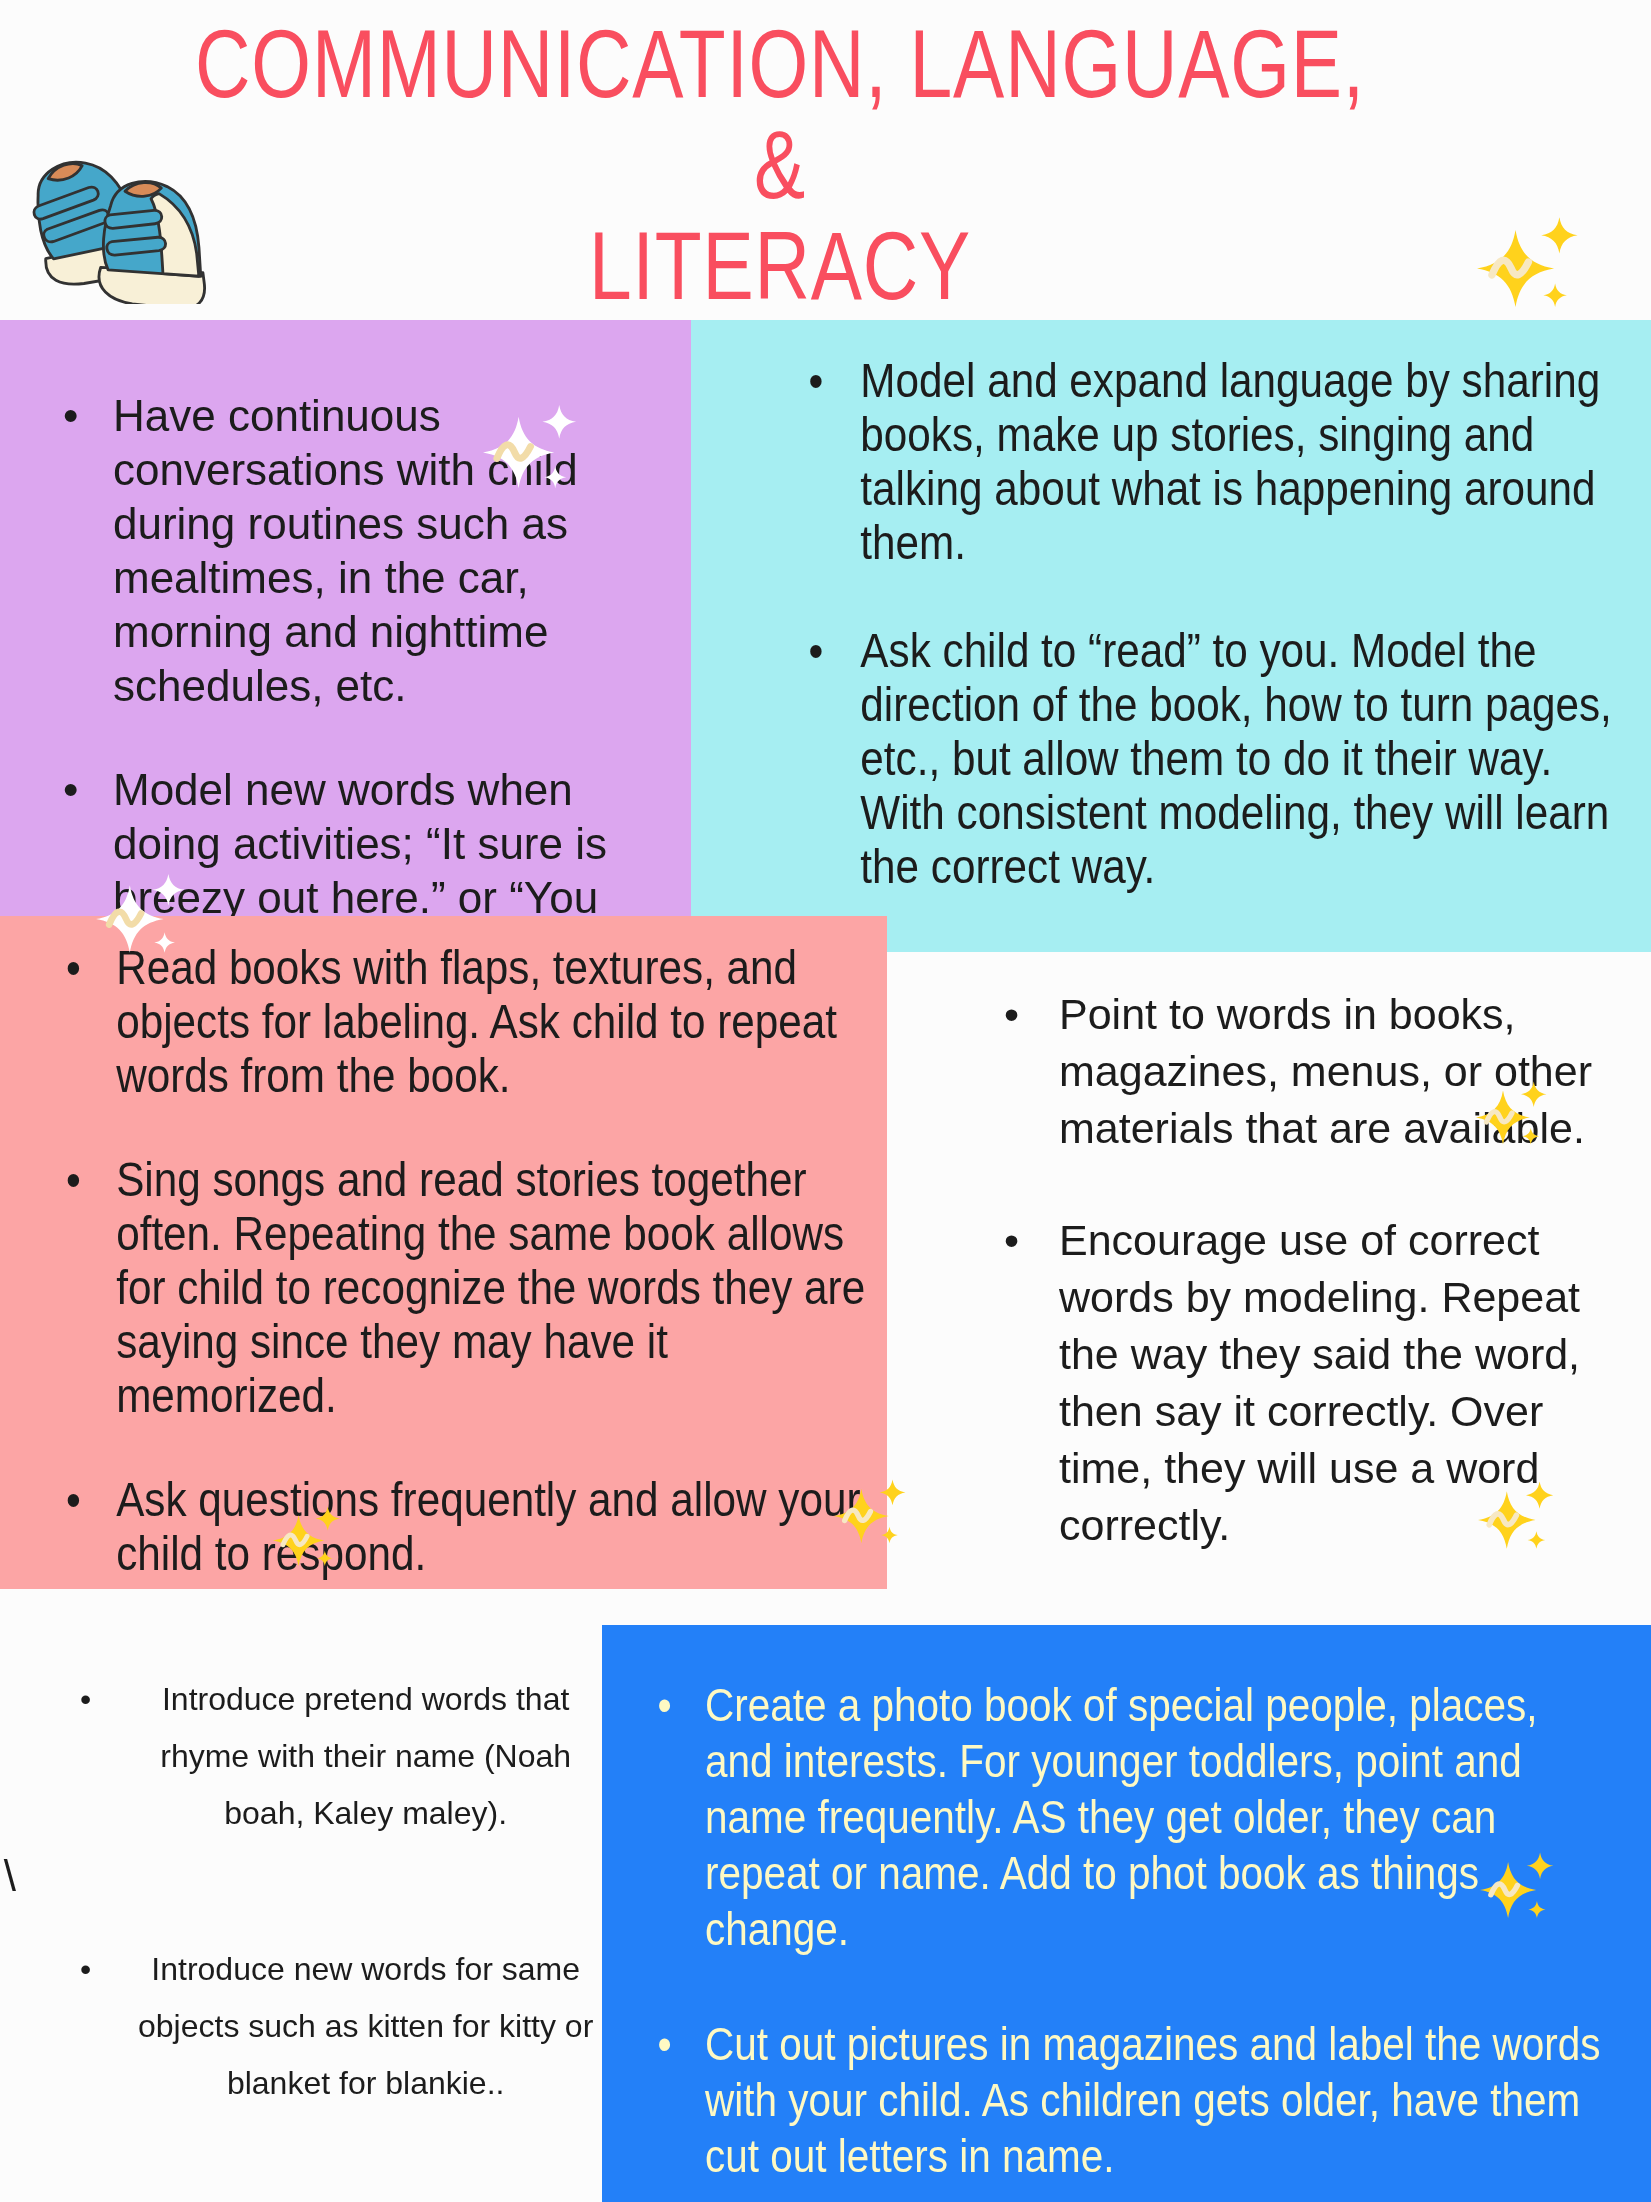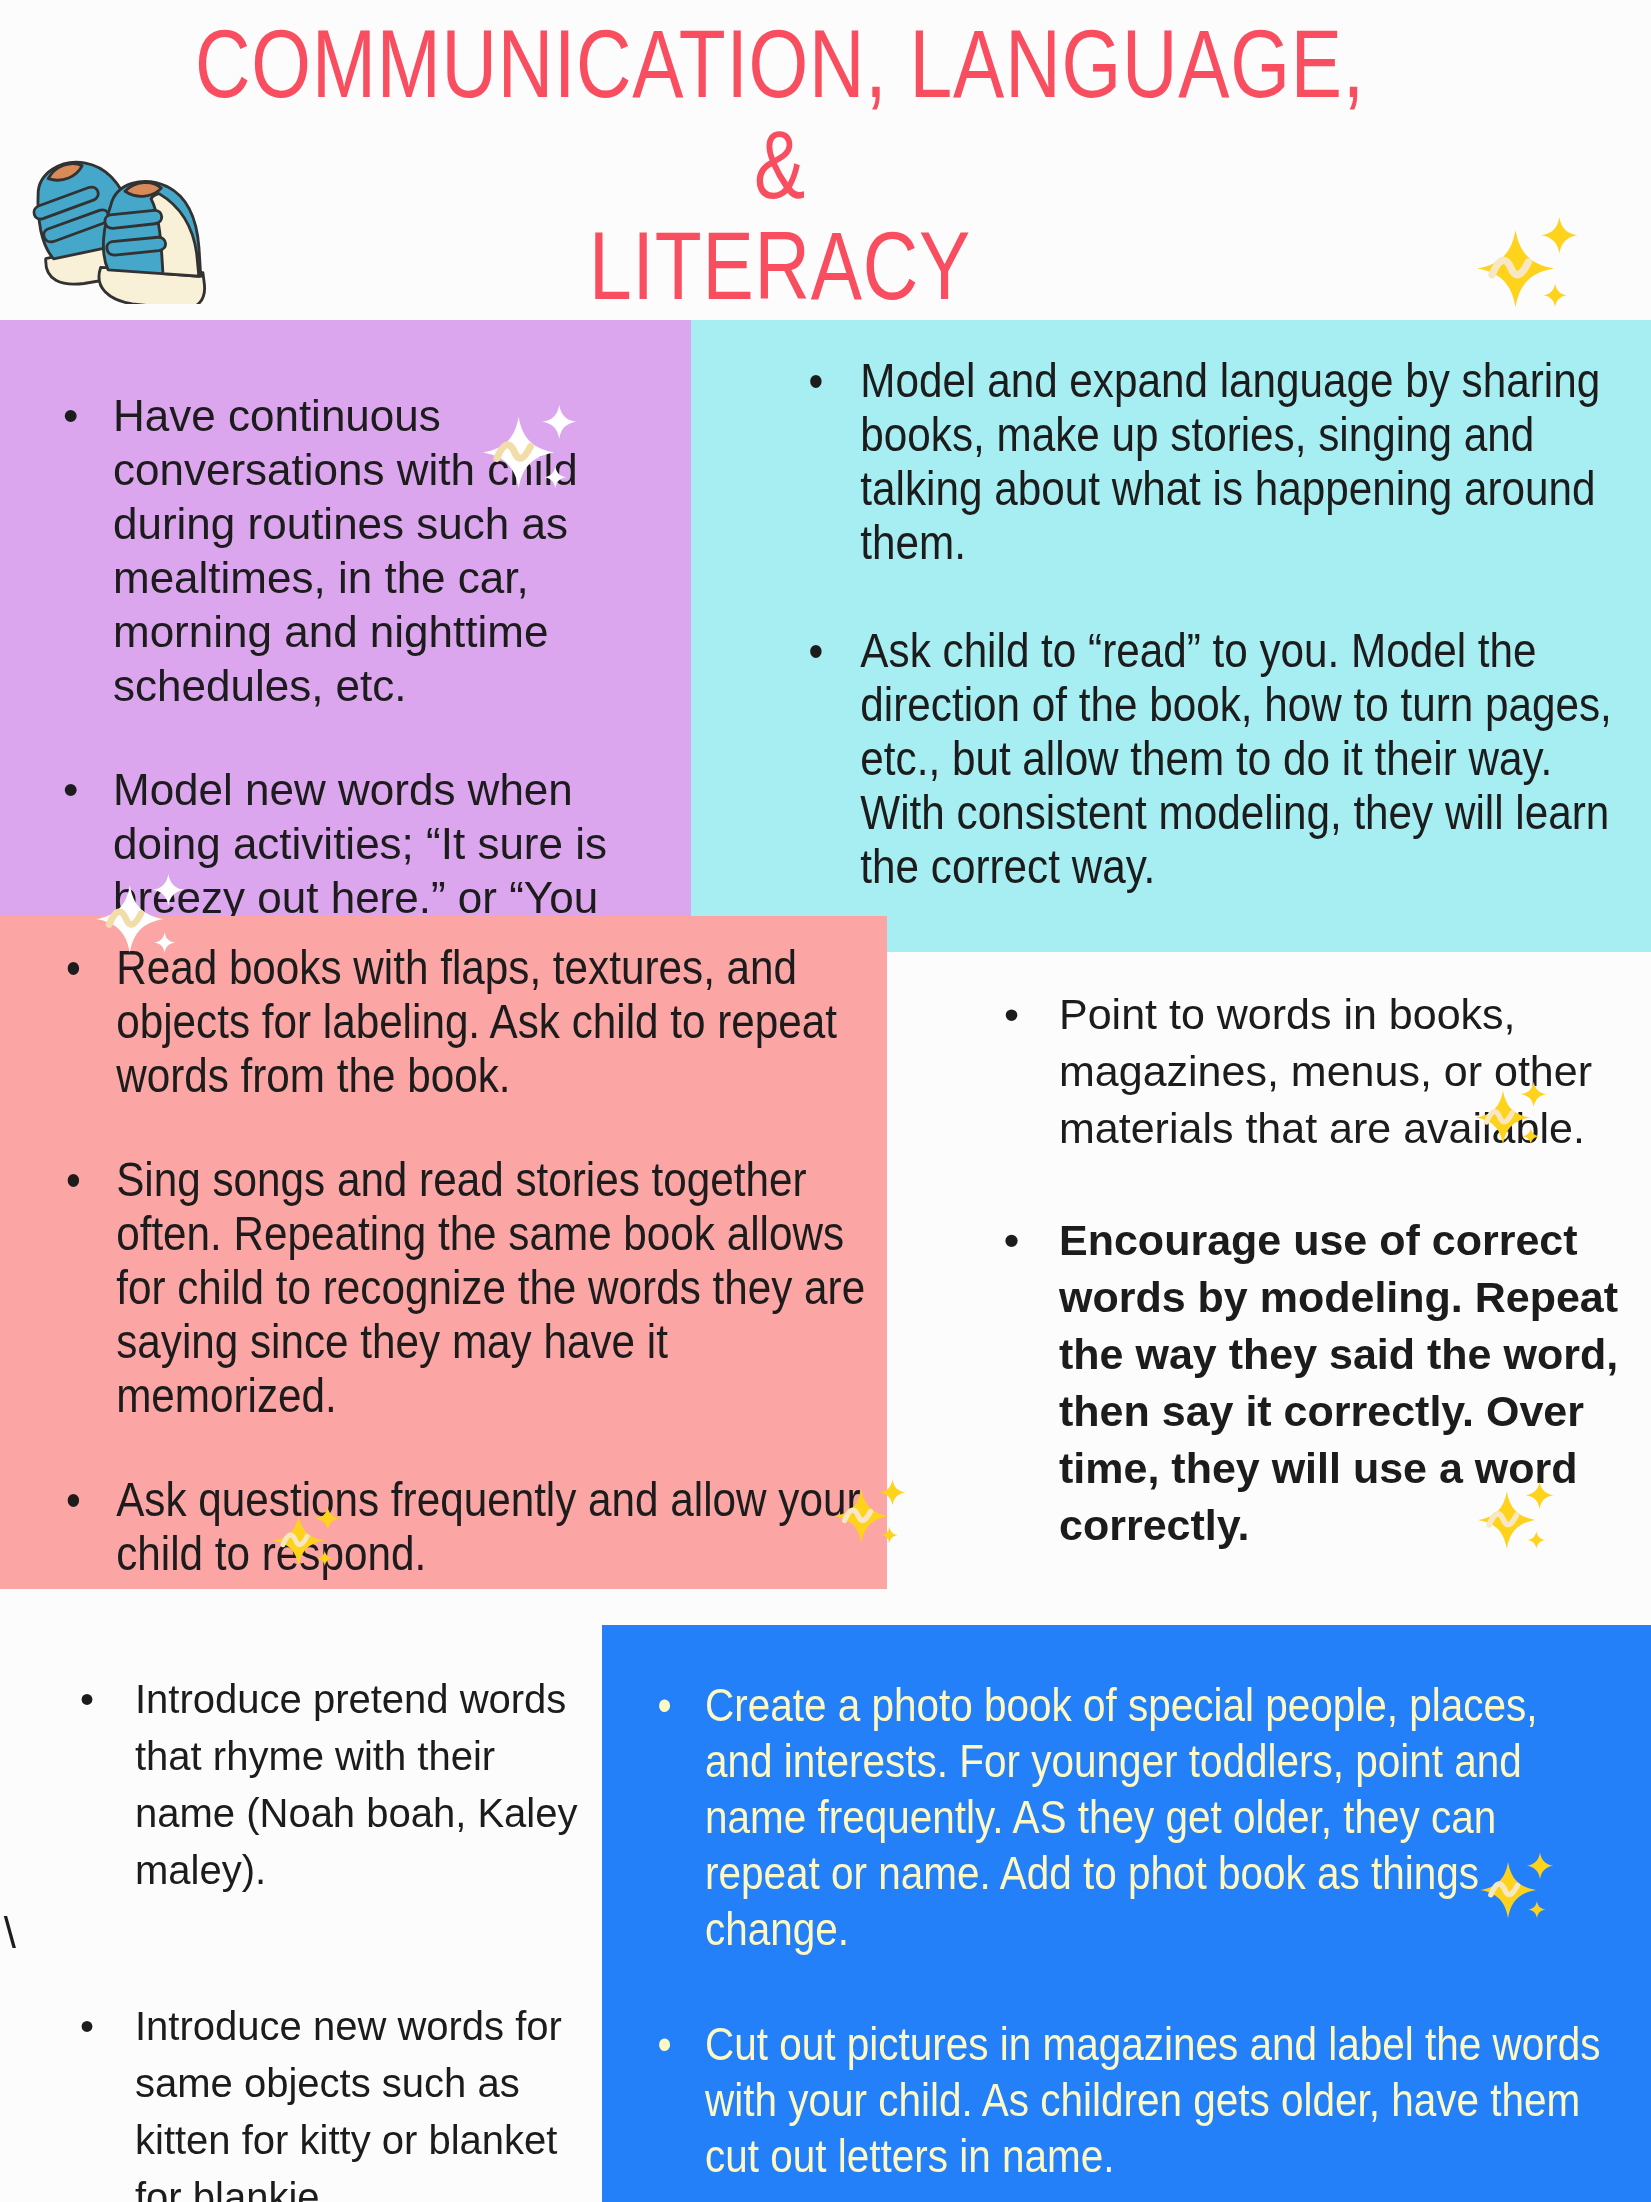--- a/index.html
+++ b/index.html
@@ -27,23 +27,23 @@
   ul.tips li{position:relative;}
   ul.tips li::before{content:"\2022";position:absolute;left:0;top:0;}
 
   
   .b-purple ul.tips{padding:69px 19px 0 63px;font-size:44px;line-height:54px;}
   .b-purple li{padding-left:50px;}
   .b-purple li + li{margin-top:50px;}
 
   .b-white-r ul.tips{padding:34px 29px 0 117px;font-size:43px;line-height:57px;}
   .b-white-r li{padding-left:55px;}
-  .b-white-r li + li{margin-top:55px;font-weight:bold;}
-
-  .b-white-l ul.tips{padding:46px 5.7px 0 80px;font-size:40px;line-height:57px;}
+  .b-white-r li + li{margin-top:55px;}
+
+  .b-white-l ul.tips{padding:46px 5.7px 0 80px;font-size:32px;line-height:57px;text-align:center;}
   .b-white-l li{padding-left:55px;}
   .stray{margin:5.7px 0 0 3.8px;font-size:44px;line-height:55px;}
   .b-white-l li.second{margin-top:38px;}
 
   
   .squeeze{transform:scaleX(0.88);transform-origin:0 0;}
   .b-cyan .squeeze{width:1092px;}
   .b-cyan ul.tips{padding:34px 29px 0 113px;font-size:48px;line-height:54px;}
   .b-cyan li{padding-left:59px;}
   .b-cyan li + li{margin-top:54px;}

